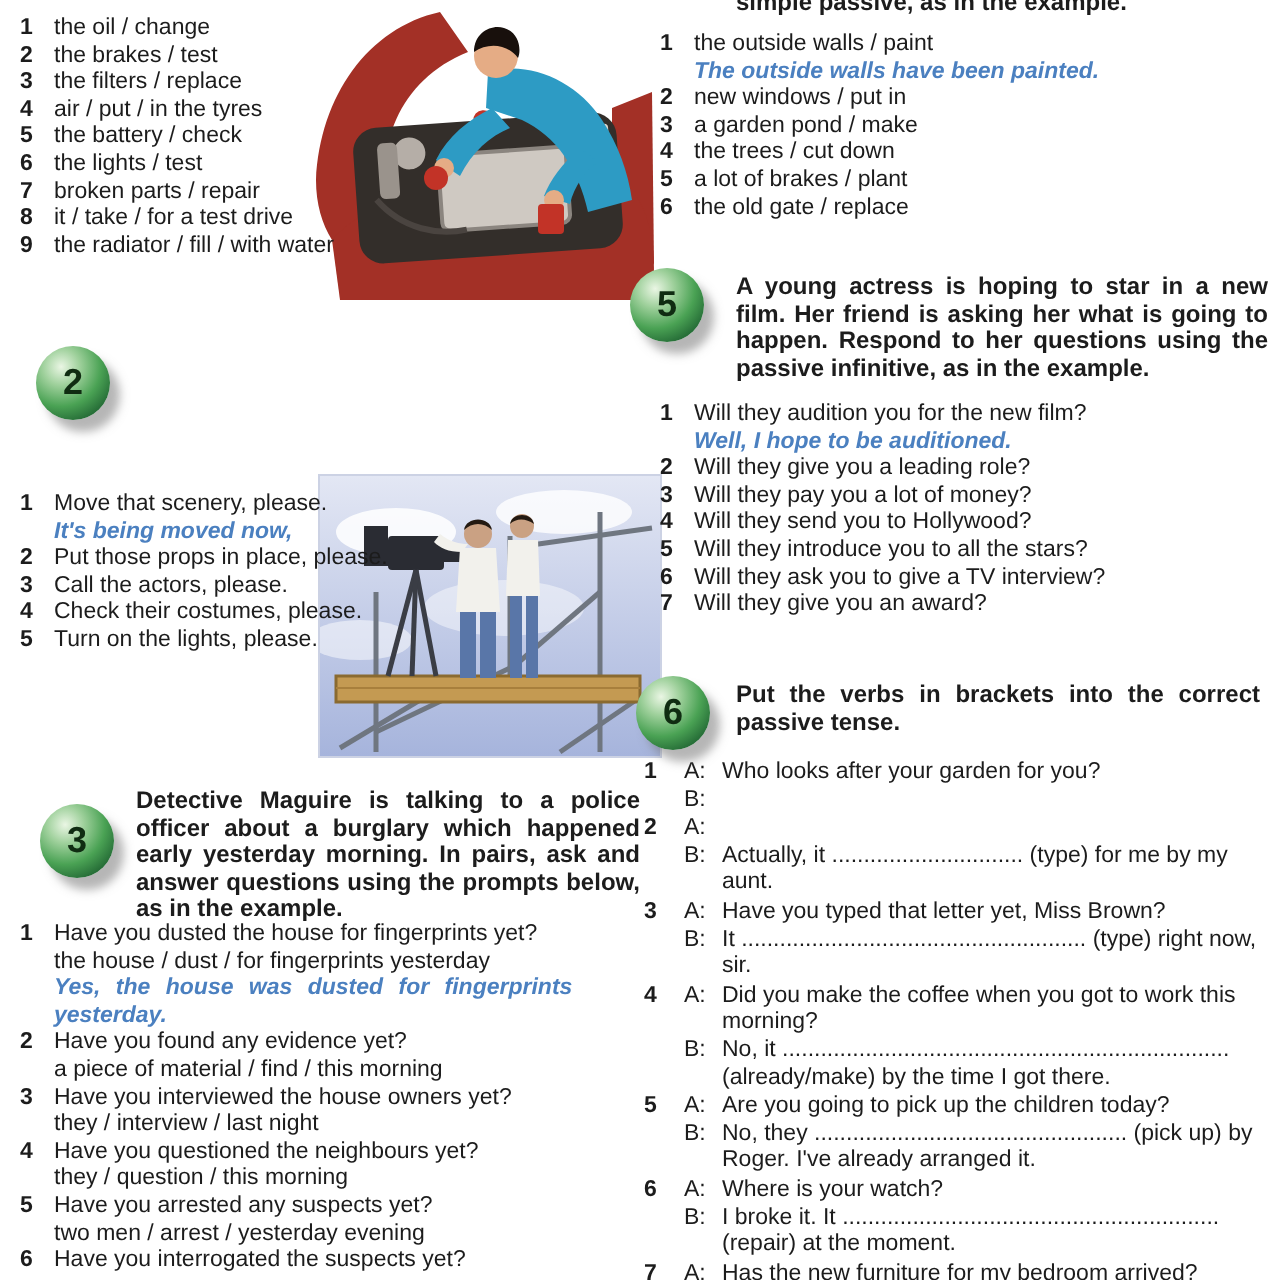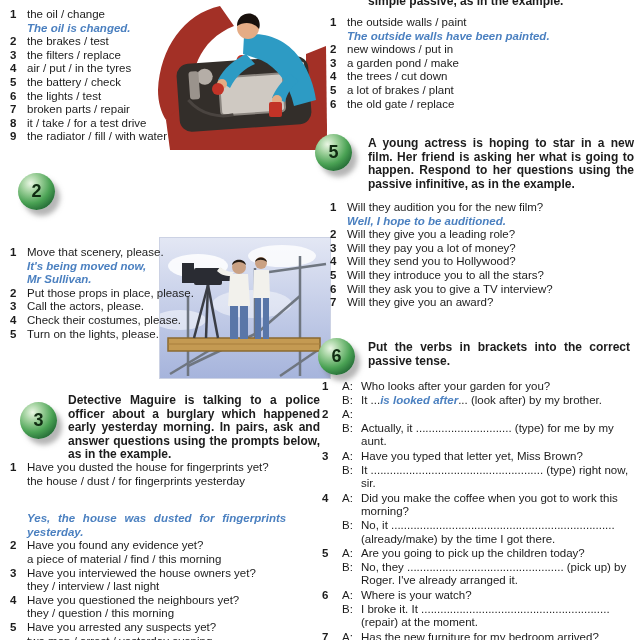--- a/index.html
+++ b/index.html
@@ -4,21 +4,21 @@
 <style>
   html,body{margin:0;padding:0;background:#ffffff;}
   .page{position:relative;width:640px;height:640px;background:#fff;overflow:hidden;
         color:#1c1c1c;font-family:"Liberation Sans",sans-serif;font-size:11.5px;line-height:13.6px;}
   .abs{position:absolute;}
   
   .row{display:flex;align-items:flex-start;}
   .num{font-weight:bold;width:17px;flex:none;}
   .itx{flex:1;min-width:0;}
   .ans{color:#4b80c0;font-style:italic;font-weight:bold;}
-  .just{word-spacing:4.5px;margin-top:24px;}
+  .just{word-spacing:4.5px;}
   
   .hdr{font-weight:bold;font-size:12px;line-height:13.6px;text-align:justify;}
   .scen{}
   .em-it{}
   
   .badge{position:absolute;width:37px;height:37px;border-radius:50%;
          background:radial-gradient(circle at 34% 28%, #eaf6e4 0%, #9ed09b 26%, #4aa254 55%, #1d6030 84%, #124420 100%);
          display:flex;align-items:center;justify-content:center;
          font-weight:bold;font-size:18px;color:#102c12;
          box-shadow:5px 6px 5px rgba(110,110,110,0.5);z-index:3;}
@@ -61,21 +61,20 @@
       <circle cx="100" cy="26" r="11" fill="#e5ac85"></circle>
       <path d="M89 24 C89 14 98 10 104 12 C111 14 113 22 111 27 C106 20 96 19 89 24 Z" fill="#18100c"></path>
     </svg>
   </div>
 
   <div class="abs z1" style="left:10px;top:8px;width:310px;">
     <div class="row">
       <span class="num">1</span>
       <div class="itx">
         <div>the oil / change</div>
-        <div class="ans">The oil is changed.</div>
       </div>
     </div>
     <div class="row">
         <span class="num">2</span>
         <div class="itx">the brakes / test</div>
       </div>
     <div class="row">
         <span class="num">3</span>
         <div class="itx">the filters / replace</div>
       </div>
@@ -155,21 +154,20 @@
       <rect x="103" y="60" width="6" height="41" fill="#5976a8"></rect>
     </svg>
   </div>
 
   <div class="abs z1" style="left:10px;top:246px;width:316px;">
     <div class="row">
       <span class="num">1</span>
       <div class="itx">
         <div>Move that scenery, please.</div>
         <div class="ans">It's being moved now,</div>
-        <div class="ans">Mr Sullivan.</div>
       </div>
     </div>
     <div class="row">
         <span class="num">2</span>
         <div class="itx">Put those props in place, please.</div>
       </div>
     <div class="row">
         <span class="num">3</span>
         <div class="itx">Call the actors, please.</div>
       </div>
@@ -310,21 +308,20 @@
 
     <div class="ex6i">
       <div class="drow">
         <span class="dnum">1</span>
         <span class="dsp">A:</span>
         <div class="dtx">Who looks after your garden for you?</div>
       </div>
       <div class="drow">
         <span class="dnum"></span>
         <span class="dsp">B:</span>
-        <div class="dtx"><span>It ...</span><span class="fill">is looked after</span><span>... (look after) by my brother.</span></div>
       </div>
     </div>
 
     <div class="ex6i">
       <div class="drow">
           <span class="dnum">2</span>
           <span class="dsp">A:</span>
         </div>
       <div class="drow">
           <span class="dnum"></span>

